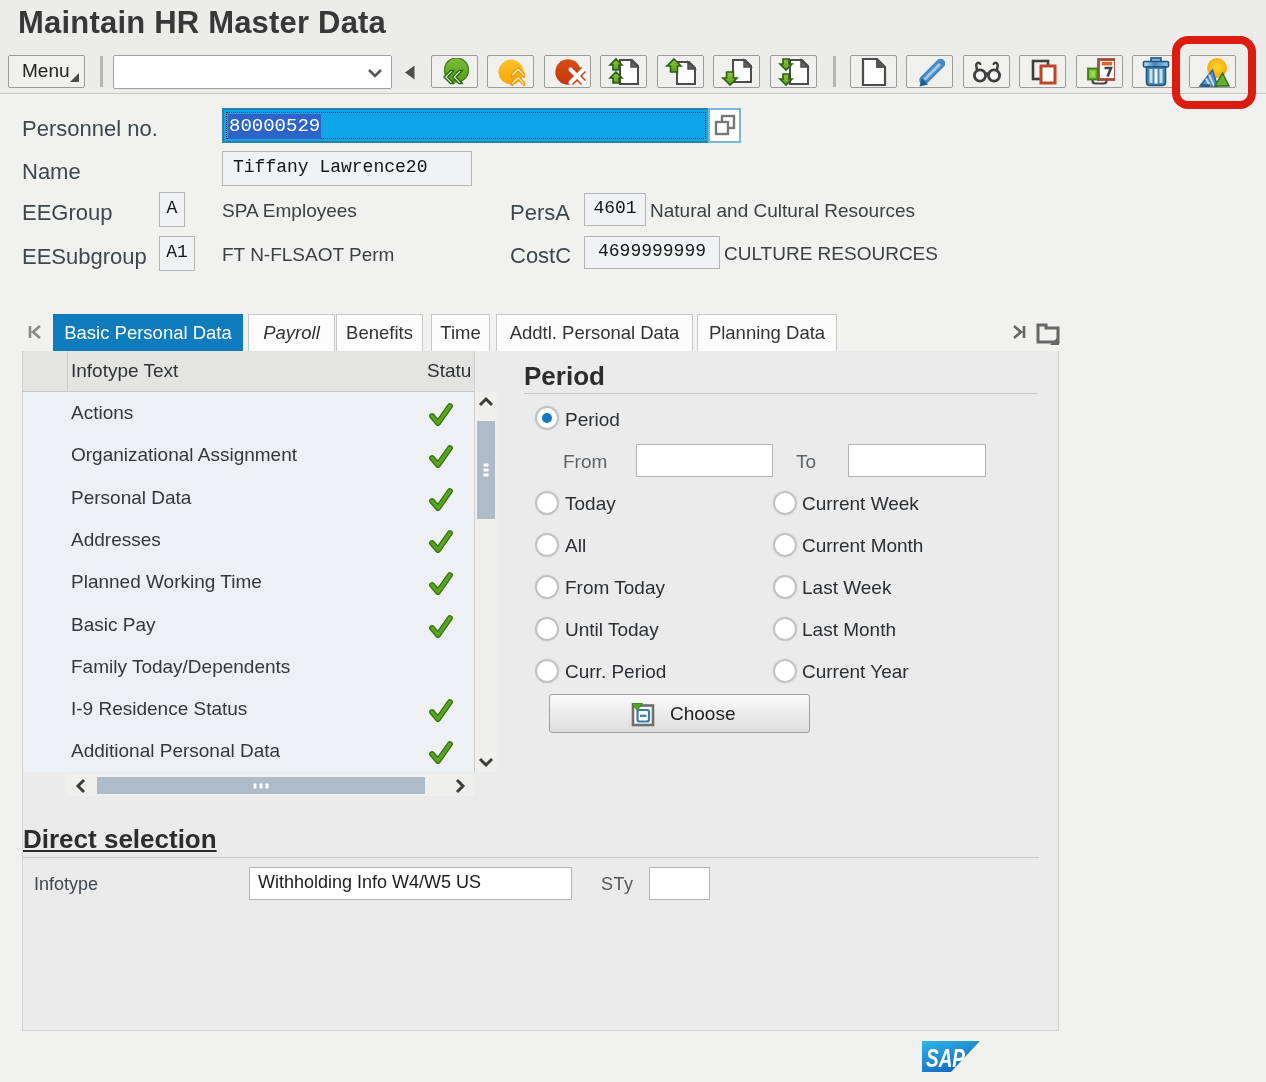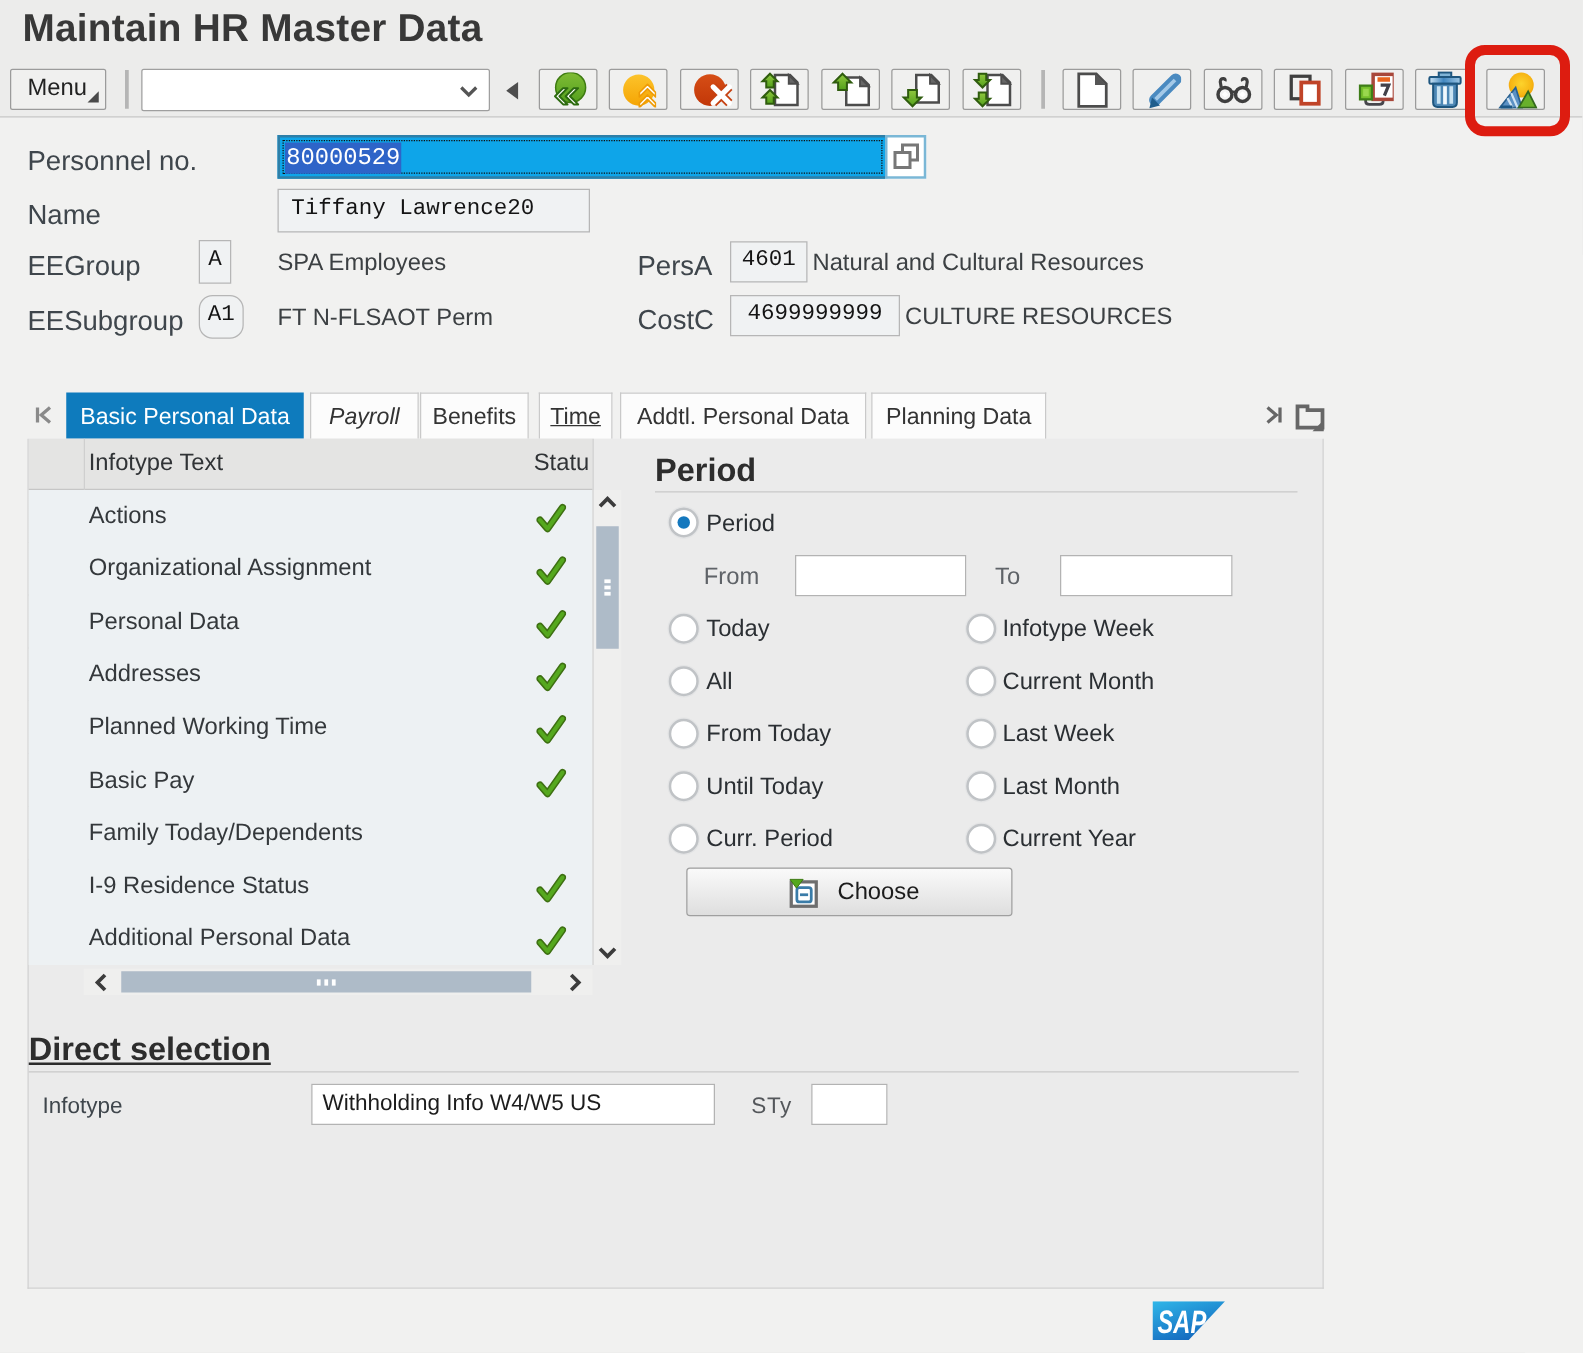--- a/index.html
+++ b/index.html
@@ -251,39 +251,39 @@
     </svg></div>
 <div class="lbl" style="left:22px; top:159px;">Name</div>
 <div class="val" style="left:222px; top:151px; width:250px; height:35px; padding:5px 0 0 10px;">Tiffany Lawrence20</div>
 <div class="lbl" style="left:22px; top:200px;">EEGroup</div>
 <div class="val" style="left:159px; top:192px; width:26px; height:35px; text-align:center; padding-top:5px;">A</div>
 <div class="txt" style="left:222px; top:200px;">SPA Employees</div>
 <div class="lbl" style="left:510px; top:200px;">PersA</div>
 <div class="val" style="left:584px; top:193px; width:62px; height:33px; text-align:center; padding-top:4px;">4601</div>
 <div class="txt" style="left:650px; top:200px;">Natural and Cultural Resources</div>
 <div class="lbl" style="left:22px; top:244px;">EESubgroup</div>
-<div class="val" style="left:159px; top:236px; width:36px; height:35px; text-align:center; padding-top:5px;border-radius:11px;">A1</div>
+<div class="val" style="left:159px; top:236px; width:36px; height:35px; text-align:center; padding-top:5px;">A1</div>
 <div class="txt" style="left:222px; top:244px;">FT N-FLSAOT Perm</div>
 <div class="lbl" style="left:510px; top:243px;">CostC</div>
 <div class="val" style="left:584px; top:236px; width:136px; height:33px; text-align:center; padding-top:4px;">4699999999</div>
 <div class="txt" style="left:724px; top:243px;">CULTURE RESOURCES</div>
 
 <svg class="abs" style="left:27px; top:324px;" width="16" height="16" viewBox="0 0 16 16">
     <path d="M3 2 V14 M13 2 L6 8 L13 14" stroke="#8a8a8a" stroke-width="2.6" fill="none"></path>
   </svg>
 <div class="tab active" style="left:53px; width:190px;">
     <div>Basic Personal Data</div>
   </div>
 <div class="tab" style="left:248px; width:87px;font-style:italic;">
     <div>Payroll</div>
   </div>
 <div class="tab" style="left:336px; width:87px;">
     <div>Benefits</div>
   </div>
-<div class="tab" style="left:431px; width:59px;text-decoration:underline;">
+<div class="tab" style="left:431px; width:59px;">
     <div>Time</div>
   </div>
 <div class="tab" style="left:496px; width:197px;">
     <div>Addtl. Personal Data</div>
   </div>
 <div class="tab" style="left:697px; width:140px;">
     <div>Planning Data</div>
   </div>
 <svg class="abs" style="left:1011px; top:324px;" width="16" height="16" viewBox="0 0 16 16">
     <path d="M3 2 L10 8 L3 14 M13 2 V14" stroke="#666" stroke-width="2.6" fill="none"></path>
@@ -413,21 +413,21 @@
     <div class="rlbl" style="left:542px; top:142px;">Today</div>
     <div class="radio" style="left:512px; top:182px;"></div>
     <div class="rlbl" style="left:542px; top:184px;">All</div>
     <div class="radio" style="left:512px; top:224px;"></div>
     <div class="rlbl" style="left:542px; top:226px;">From Today</div>
     <div class="radio" style="left:512px; top:266px;"></div>
     <div class="rlbl" style="left:542px; top:268px;">Until Today</div>
     <div class="radio" style="left:512px; top:308px;"></div>
     <div class="rlbl" style="left:542px; top:310px;">Curr. Period</div>
     <div class="radio" style="left:750px; top:140px;"></div>
-    <div class="rlbl" style="left:779px; top:142px;">Infotype Week</div>
+    <div class="rlbl" style="left:779px; top:142px;">Current Week</div>
     <div class="radio" style="left:750px; top:182px;"></div>
     <div class="rlbl" style="left:779px; top:184px;">Current Month</div>
     <div class="radio" style="left:750px; top:224px;"></div>
     <div class="rlbl" style="left:779px; top:226px;">Last Week</div>
     <div class="radio" style="left:750px; top:266px;"></div>
     <div class="rlbl" style="left:779px; top:268px;">Last Month</div>
     <div class="radio" style="left:750px; top:308px;"></div>
     <div class="rlbl" style="left:779px; top:310px;">Current Year</div>
     <div id="choose">
       <svg width="27" height="25" viewBox="0 0 27 25">

